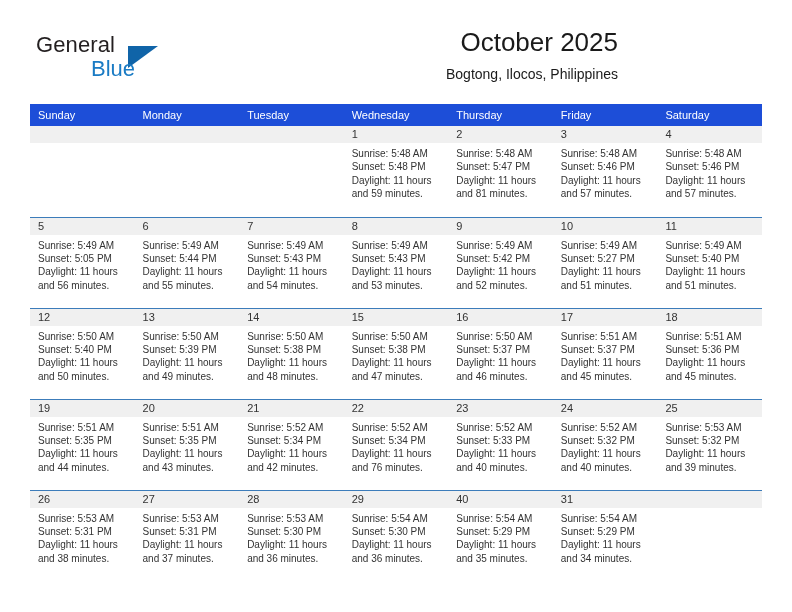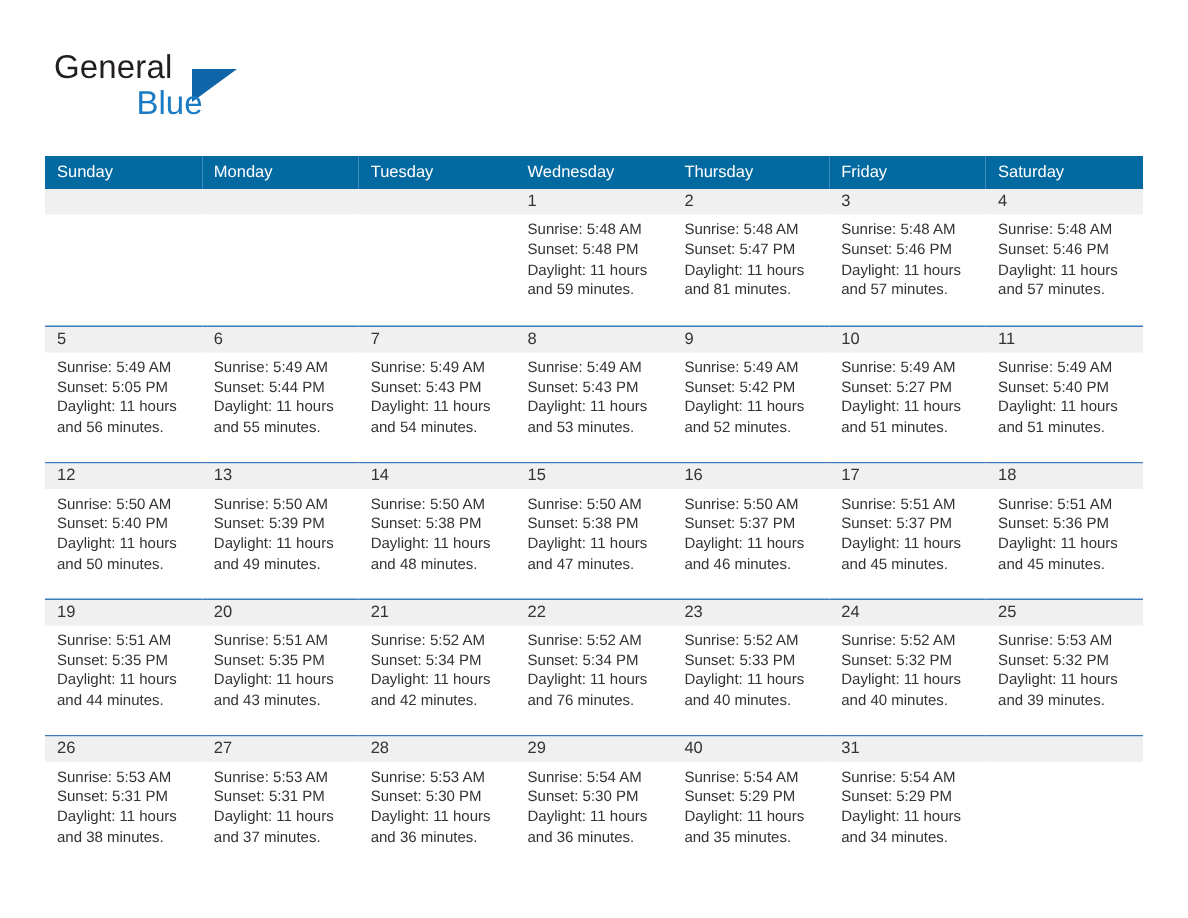--- a/index.html
+++ b/index.html
@@ -93,21 +93,21 @@
   .calendar {
     position: absolute;
     left: 30px;
     top: 104px;
     width: 732px;
     border-collapse: collapse;
     table-layout: fixed;
   }
 
   .calendar th {
-    background: #0369a1;
+    background: #1d4ed8;
     color: #ffffff;
     font-size: 11px;
     font-weight: normal;
     text-align: left;
     padding: 5px 0 5px 8px;
     height: 12px;
     border: none;
   }
 
   .week-row > td {
@@ -156,20 +156,24 @@
 <div class="page">
 
   <div class="header">
 
     <div class="brand">
       <span class="brand-general">General</span>
       <span class="brand-triangle"></span>
       <span class="brand-blue">Blue</span>
     </div>
 
+    <div class="title-block">
+      <div class="cal-title">October 2025</div>
+      <div class="cal-subtitle">Bogtong, Ilocos, Philippines</div>
+    </div>
 
   </div>
 
   <table class="calendar">
     <thead>
       <tr>
         <th>Sunday</th>
         <th>Monday</th>
         <th>Tuesday</th>
         <th>Wednesday</th>

